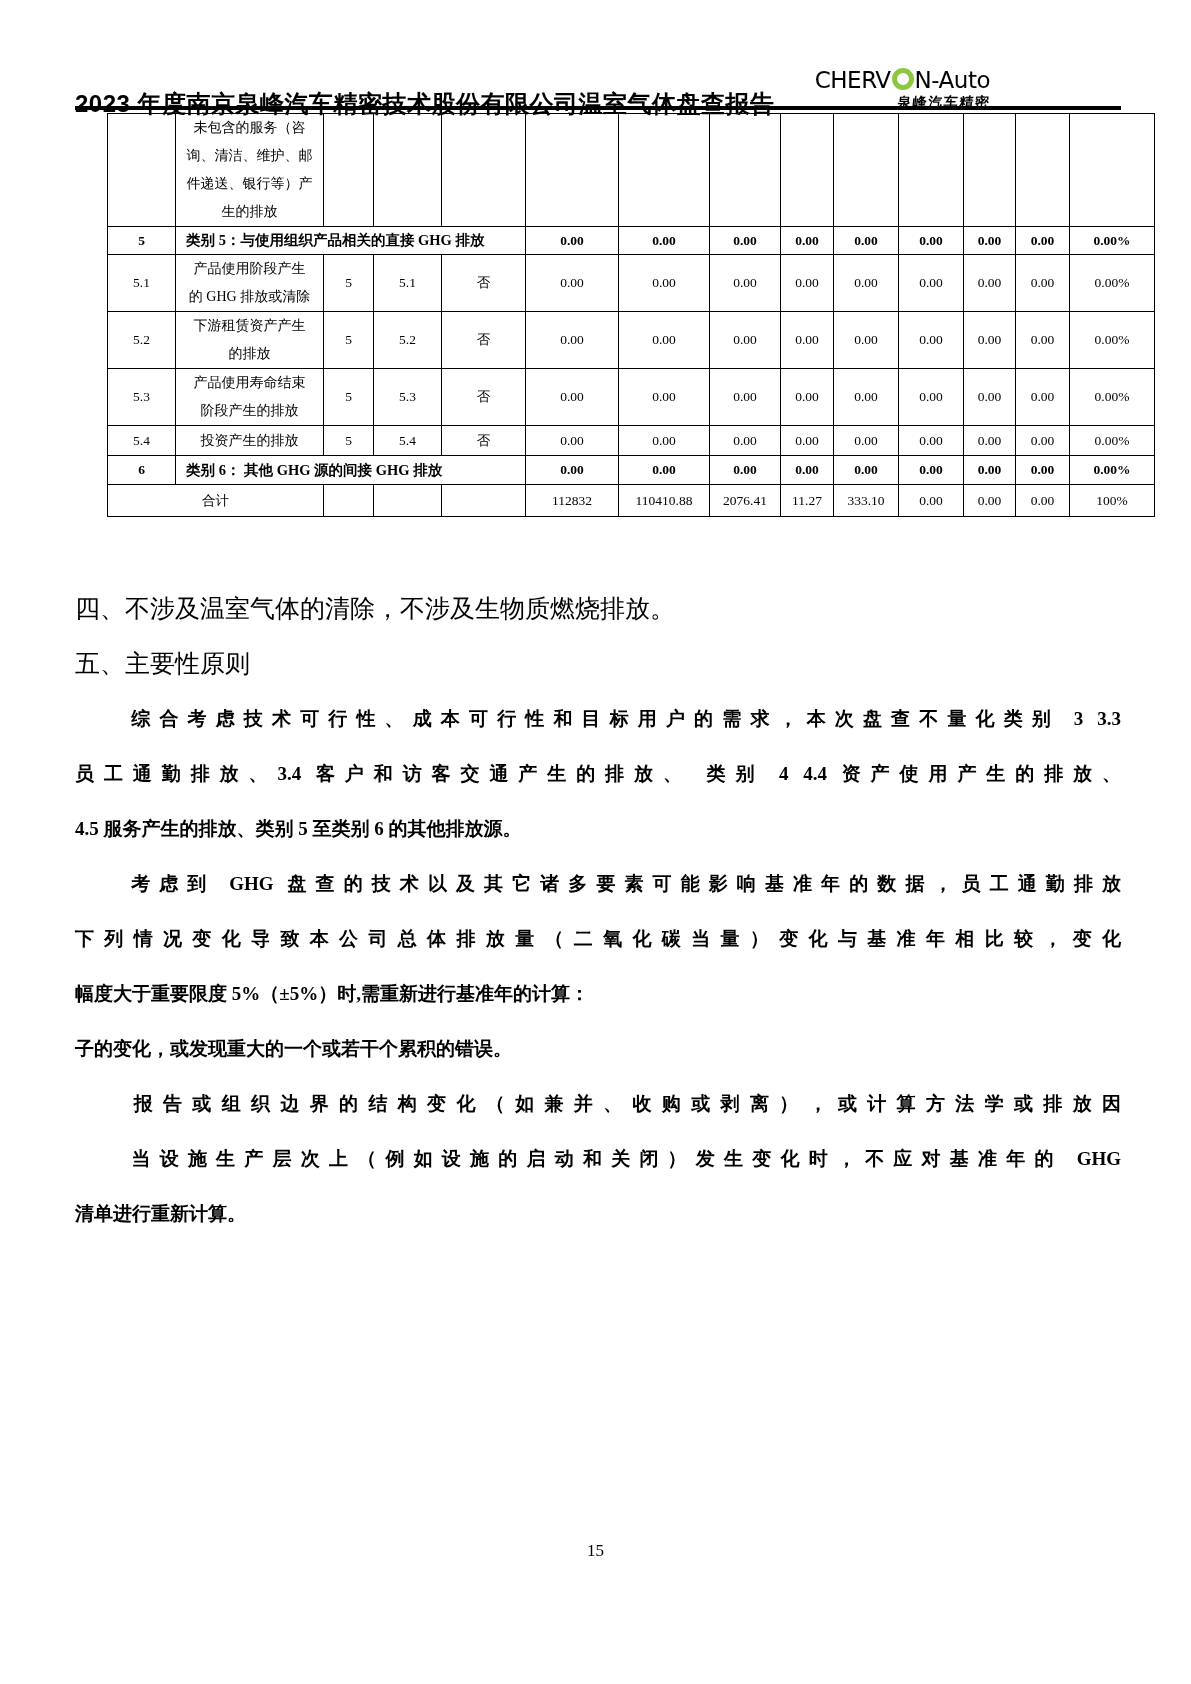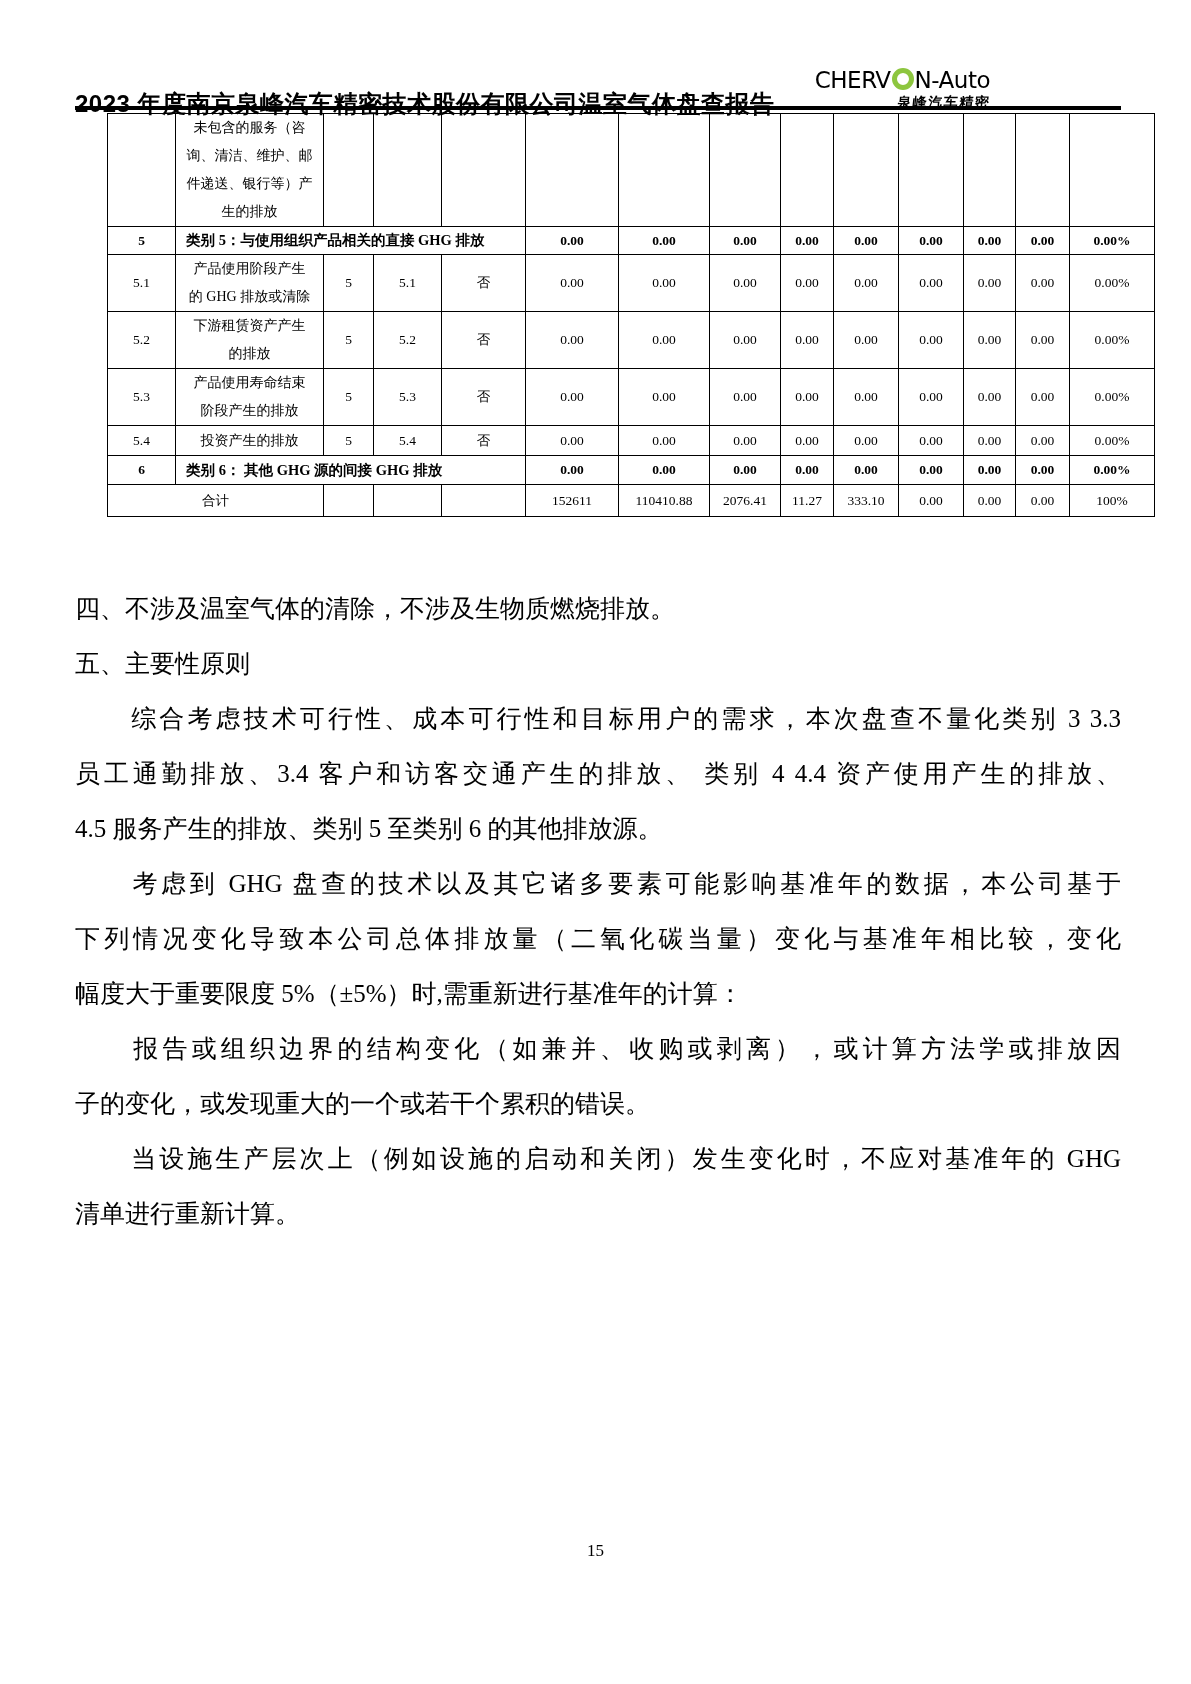--- a/index.html
+++ b/index.html
@@ -73,22 +73,22 @@
   .ghg-table tr:nth-child(5){height:54px;}
   .ghg-table tr:nth-child(6){height:30px;}
   .ghg-table tr:nth-child(7){height:29px;}
   .ghg-table tr:nth-child(8){height:32px;font-size:14px;}
 
   
   .body-text{
     position:absolute;left:75px;top:581px;width:1046px;
   }
   .b-line{
-    font-size:25px;line-height:55px;
-    text-align:justify;text-align-last:justify;
+    font-size:19px;line-height:55px;
+    text-align:justify;text-align-last:justify;font-weight:bold;
   }
   .b-line.last{text-align-last:left;}
   .b-head{
     font-size:25px;line-height:55px;font-weight:normal;
   }
   .b-head.bold{font-weight:bold;}
 
   .page-number{
     position:absolute;left:0;top:1541px;width:100%;
     text-align:center;font-size:17px;
@@ -236,43 +236,43 @@
           <td>0.00</td>
           <td>0.00</td>
           <td>0.00</td>
           <td>0.00%</td>
         </tr>
         <tr>
           <td colspan="2">合计</td>
           <td></td>
           <td></td>
           <td></td>
-          <td>152611</td>
+          <td>112832</td>
           <td>110410.88</td>
           <td>2076.41</td>
           <td>11.27</td>
           <td>333.10</td>
           <td>0.00</td>
           <td>0.00</td>
           <td>0.00</td>
           <td>100%</td>
         </tr>
       </tbody>
   </table>
 
   <div class="body-text">
       <div class="b-head">四、不涉及温室气体的清除，不涉及生物质燃烧排放。</div>
       <div class="b-head">五、主要性原则</div>
       <div class="b-line">　　综合考虑技术可行性、成本可行性和目标用户的需求，本次盘查不量化类别 3 3.3</div>
       <div class="b-line">员工通勤排放、3.4 客户和访客交通产生的排放、 类别 4 4.4 资产使用产生的排放、</div>
       <div class="b-line last">4.5 服务产生的排放、类别 5 至类别 6 的其他排放源。</div>
-      <div class="b-line">　　考虑到 GHG 盘查的技术以及其它诸多要素可能影响基准年的数据，本公司基于</div>
+      <div class="b-line">　　考虑到 GHG 盘查的技术以及其它诸多要素可能影响基准年的数据，员工通勤排放</div>
       <div class="b-line">下列情况变化导致本公司总体排放量（二氧化碳当量）变化与基准年相比较，变化</div>
       <div class="b-line last">幅度大于重要限度 5%（±5%）时,需重新进行基准年的计算：</div>
+      <div class="b-line last">子的变化，或发现重大的一个或若干个累积的错误。</div>
       <div class="b-line">　　报告或组织边界的结构变化（如兼并、收购或剥离），或计算方法学或排放因</div>
-      <div class="b-line last">子的变化，或发现重大的一个或若干个累积的错误。</div>
       <div class="b-line">　　当设施生产层次上（例如设施的启动和关闭）发生变化时，不应对基准年的 GHG</div>
       <div class="b-line last">清单进行重新计算。</div>
     </div>
 
   <div class="page-number">15</div>
 
 </div>
 
 </body></html>

